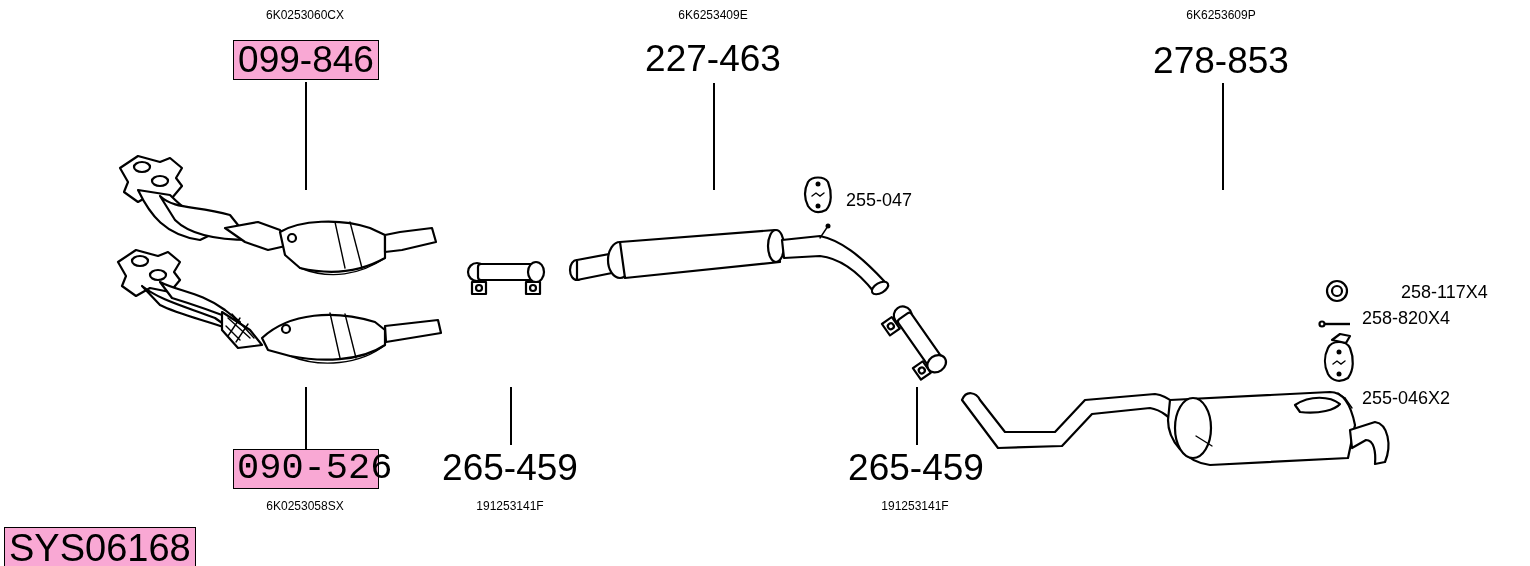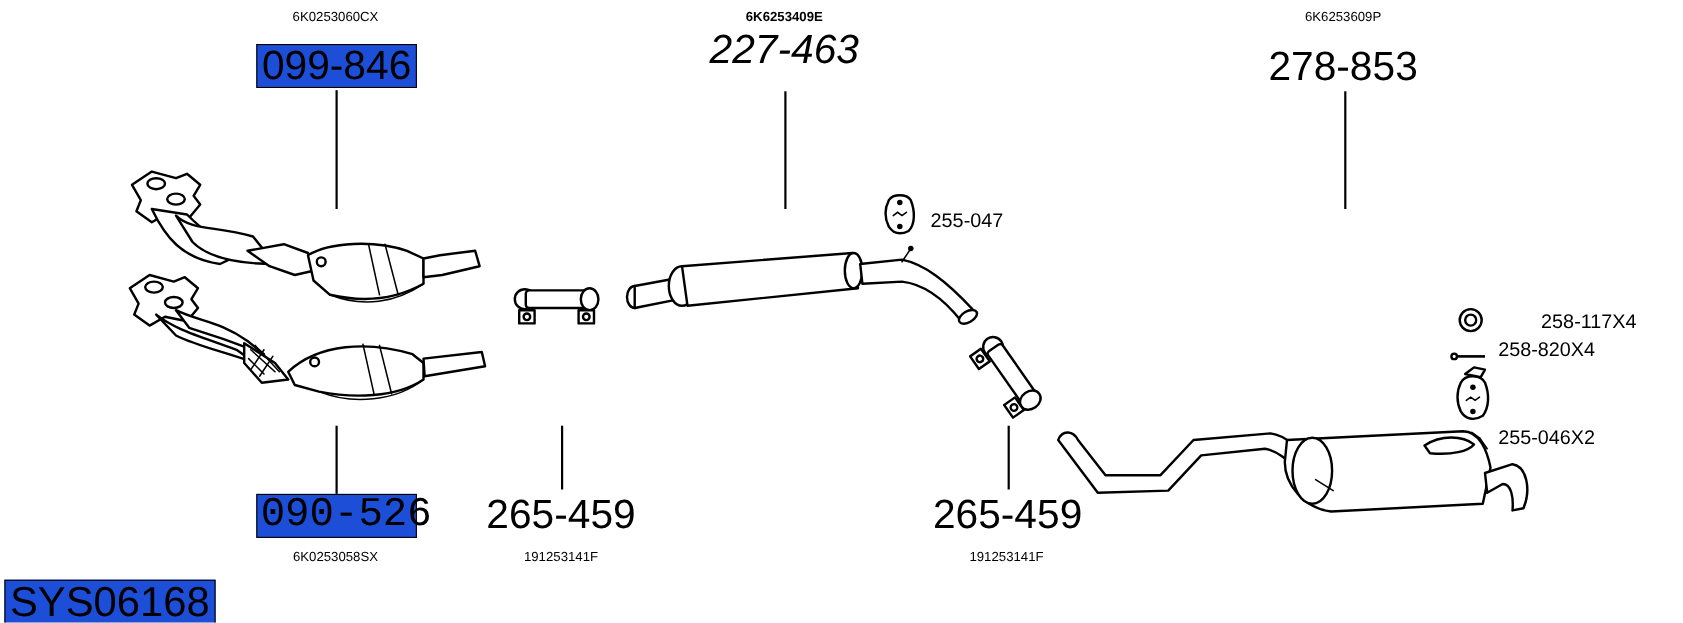--- a/index.html
+++ b/index.html
@@ -1,21 +1,21 @@
 <!DOCTYPE html>
 <html><head>
 <meta charset="utf-8">
 <style>
   html, body { margin: 0; padding: 0; background: #ffffff; }
   body { width: 1530px; height: 566px; position: relative; overflow: hidden;
          font-family: "Liberation Sans", sans-serif; color: #000; }
   .abs { position: absolute; }
   .oem { font-size: 12px; text-align: center; white-space: nowrap; }
   .big { font-size: 37px; line-height: 1; white-space: nowrap; text-align: center; }
-  .boxed { border: 1.5px solid #000; padding: 0 3px 1px 3px; background: #1d4ed8; }
+  .boxed { border: 1.5px solid #000; padding: 0 3px 1px 3px; background: #f9a8d4; }
   .small { font-size: 18px; white-space: nowrap; }
   .leader { position: absolute; width: 1.5px; background: #000; }
   svg.parts { position: absolute; left: 0; top: 0; }
   svg .ln { fill: #fff; stroke: #000; stroke-width: 2.2; stroke-linejoin: round; stroke-linecap: round; }
   svg .thin { fill: none; stroke: #000; stroke-width: 1.4; stroke-linecap: round; }
   svg .dark { fill: #000; }
 </style>
 </head>
 <body>
 
@@ -130,22 +130,22 @@
 
 <div class="abs oem" style="left:205px; top:8px; width:200px;">6K0253060CX</div>
 <div class="abs big boxed" style="left:233px; top:40px; width:138px;">099-846</div>
 
 <div class="abs big boxed" style="left:233px; top:449px; width:138px;font-family:Liberation Mono, monospace;">090-526</div>
 <div class="abs oem" style="left:205px; top:499px; width:200px;">6K0253058SX</div>
 
 <div class="abs big" style="left:430px; top:449px; width:160px;">265-459</div>
 <div class="abs oem" style="left:410px; top:499px; width:200px;">191253141F</div>
 
-<div class="abs oem" style="left:613px; top:8px; width:200px;font-weight:bold;">6K6253409E</div>
-<div class="abs big" style="left:633px; top:26px; width:160px;font-style:italic;">227-463</div>
+<div class="abs oem" style="left:613px; top:8px; width:200px;">6K6253409E</div>
+<div class="abs big" style="left:633px; top:40px; width:160px;">227-463</div>
 
 <div class="abs big" style="left:836px; top:449px; width:160px;">265-459</div>
 <div class="abs oem" style="left:815px; top:499px; width:200px;">191253141F</div>
 
 <div class="abs oem" style="left:1121px; top:8px; width:200px;">6K6253609P</div>
 <div class="abs big" style="left:1141px; top:42px; width:160px;">278-853</div>
 
 <div class="abs small" style="left:846px; top:190px;text-align:center;">255-047</div>
 <div class="abs small" style="left:1361px; top:282px;margin-left:40px;">258-117X4</div>
 <div class="abs small" style="left:1362px; top:308px;">258-820X4</div>

